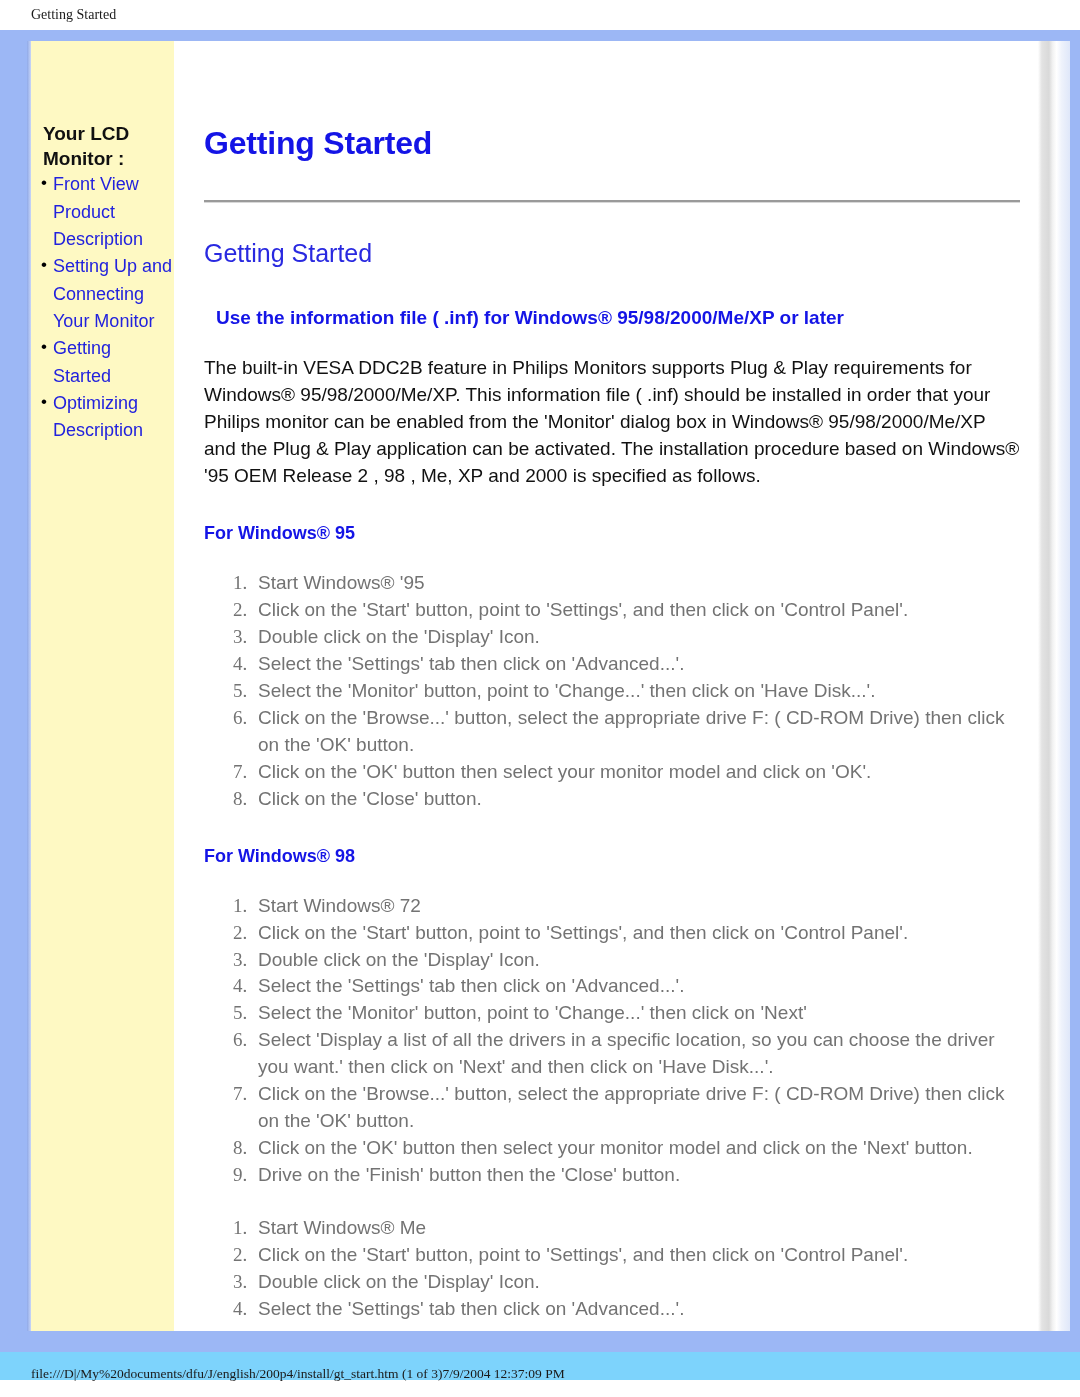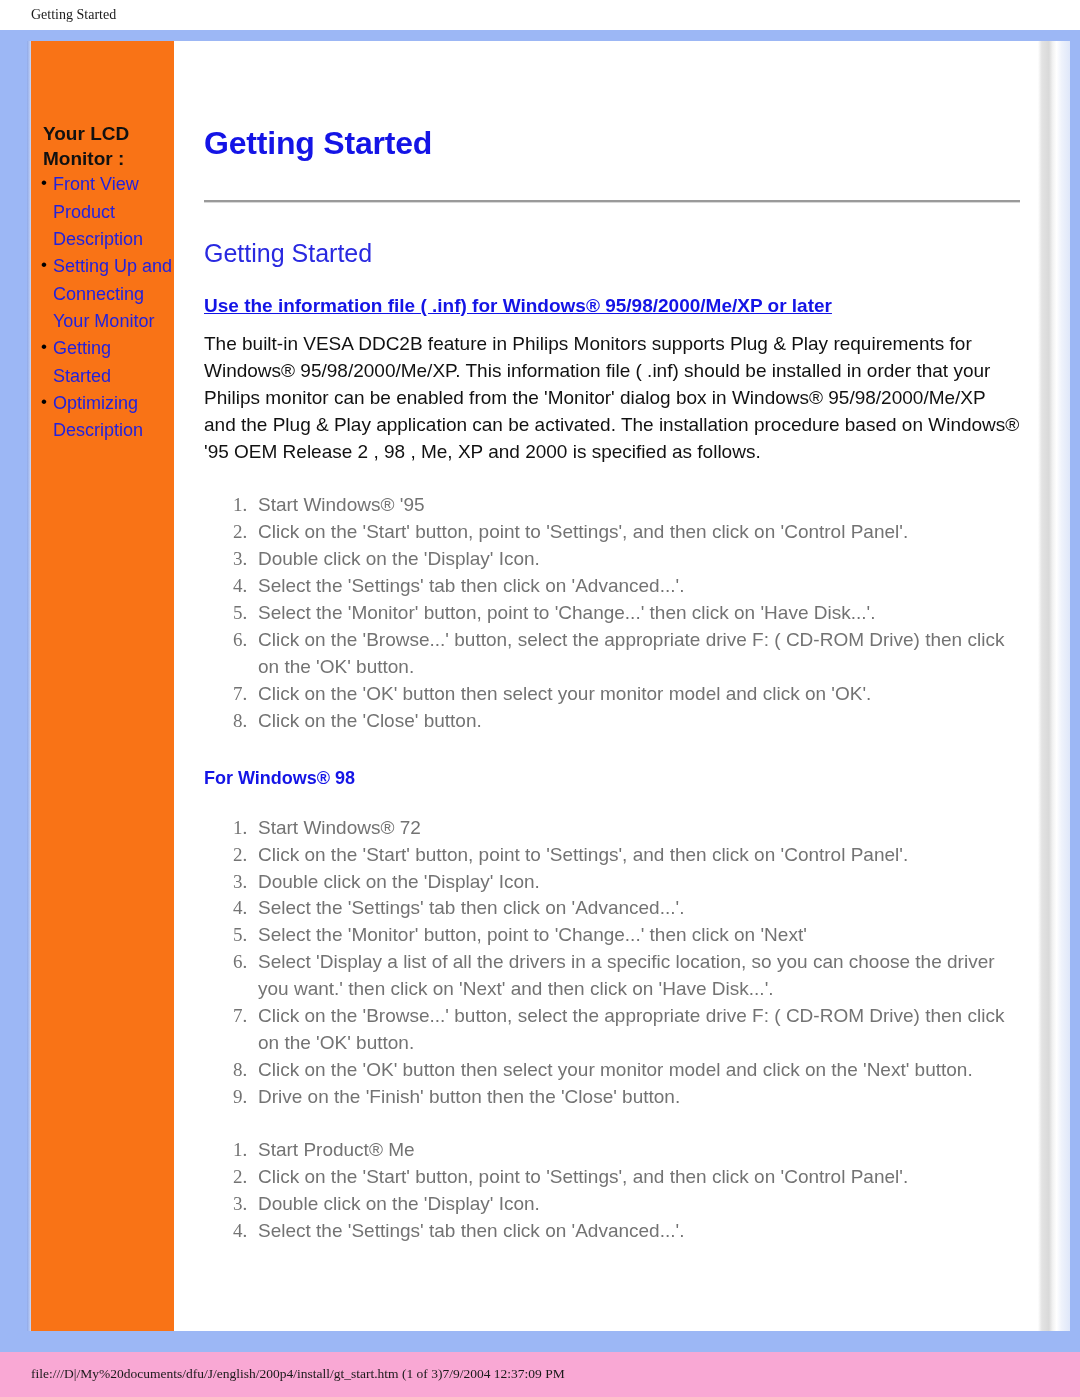--- a/index.html
+++ b/index.html
@@ -73,21 +73,21 @@
     background: linear-gradient(to right,#ffffff 0%,#e3e3e3 12%,#d9d9d9 34%,#f2f2f2 46%,#ffffff 58%,#eef2fb 74%,#dfe7f9 100%);
   }
 
   
   #sidebar {
     position: absolute;
     left: 0px;
     top: 0px;
     width: 143px;
     height: 1290px;
-    background: #f97316;
+    background: #fef9c3;
   }
   #sidebar-inner {
     position: absolute;
     left: 0;
     top: 80px;
     width: 143px;
   }
   .side-title {
     font-weight: bold;
     font-size: 19px;
@@ -150,26 +150,25 @@
     height: 0;
   }
   h2.sec-title {
     margin: 0;
     padding: 36px 0 0 0;
     font-size: 25px;
     font-weight: normal;
     color: #2929e0;
   }
   h3.sub-title {
-    margin: 0;
+    margin: 12px;
     padding: 27px 0 0 0;
     font-size: 19px;
     font-weight: bold;
     color: #1414e6;
-    text-decoration: underline;
   }
   p.body-text {
     margin: 0;
     padding: 14px 0 0 0;
     font-size: 19px;
     line-height: 1.42;
     color: #111111;
   }
   h4.os-title {
     margin: 0;
@@ -192,22 +191,22 @@
   ol.steps li::marker {
     font-family: "Liberation Serif", serif;
   }
 
   
   #page-footer {
     position: absolute;
     left: 0;
     top: 1352px;
     width: 1080px;
-    height: 45px;
-    background: #f9a8d4;
+    height: 28px;
+    background: #7dd3fc;
   }
   #page-footer .footpath {
     position: absolute;
     left: 31px;
     top: 14px;
     font-family: "Liberation Serif", serif;
     font-size: 13.5px;
     color: #1a1a1a;
     white-space: nowrap;
   }
@@ -255,20 +254,21 @@
         <h1 class="doc-title">Getting Started</h1>
 
         <hr class="rule">
 
         <h2 class="sec-title">Getting Started</h2>
 
         <h3 class="sub-title">Use the information file ( .inf) for Windows® 95/98/2000/Me/XP or later</h3>
 
         <p class="body-text">The built-in VESA DDC2B feature in Philips Monitors supports Plug &amp; Play requirements for Windows® 95/98/2000/Me/XP. This information file ( .inf) should be installed in order that your Philips monitor can be enabled from the 'Monitor' dialog box in Windows® 95/98/2000/Me/XP and the Plug &amp; Play application can be activated. The installation procedure based on Windows® '95 OEM Release 2 , 98 , Me, XP and 2000 is specified as follows.</p>
 
+        <h4 class="os-title">For Windows® 95</h4>
         <ol class="steps">
           <li>Start Windows® '95</li>
           <li>Click on the 'Start' button, point to 'Settings', and then click on 'Control Panel'.</li>
           <li>Double click on the 'Display' Icon.</li>
           <li>Select the 'Settings' tab then click on 'Advanced...'.</li>
           <li>Select the 'Monitor' button, point to 'Change...' then click on 'Have Disk...'.</li>
           <li>Click on the 'Browse...' button, select the appropriate drive F: ( CD-ROM Drive) then click on the 'OK' button.</li>
           <li>Click on the 'OK' button then select your monitor model and click on 'OK'.</li>
           <li>Click on the 'Close' button.</li>
         </ol>
@@ -280,21 +280,21 @@
           <li>Double click on the 'Display' Icon.</li>
           <li>Select the 'Settings' tab then click on 'Advanced...'.</li>
           <li>Select the 'Monitor' button, point to 'Change...' then click on 'Next'</li>
           <li>Select 'Display a list of all the drivers in a specific location, so you can choose the driver you want.' then click on 'Next' and then click on 'Have Disk...'.</li>
           <li>Click on the 'Browse...' button, select the appropriate drive F: ( CD-ROM Drive) then click on the 'OK' button.</li>
           <li>Click on the 'OK' button then select your monitor model and click on the 'Next' button.</li>
           <li>Drive on the 'Finish' button then the 'Close' button.</li>
         </ol>
 
         <ol class="steps">
-          <li>Start Product® Me</li>
+          <li>Start Windows® Me</li>
           <li>Click on the 'Start' button, point to 'Settings', and then click on 'Control Panel'.</li>
           <li>Double click on the 'Display' Icon.</li>
           <li>Select the 'Settings' tab then click on 'Advanced...'.</li>
 
         </ol>
 
       </div>
     </main>
 
     <div id="scrollbar"></div>

